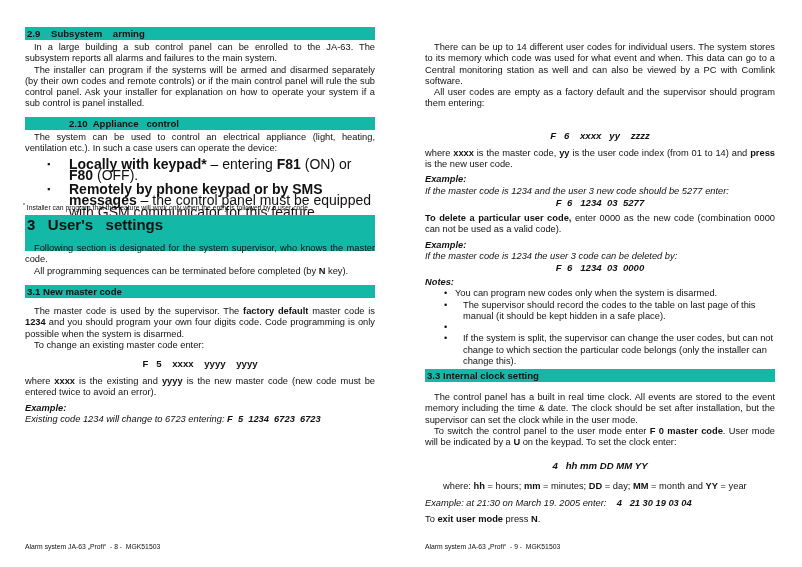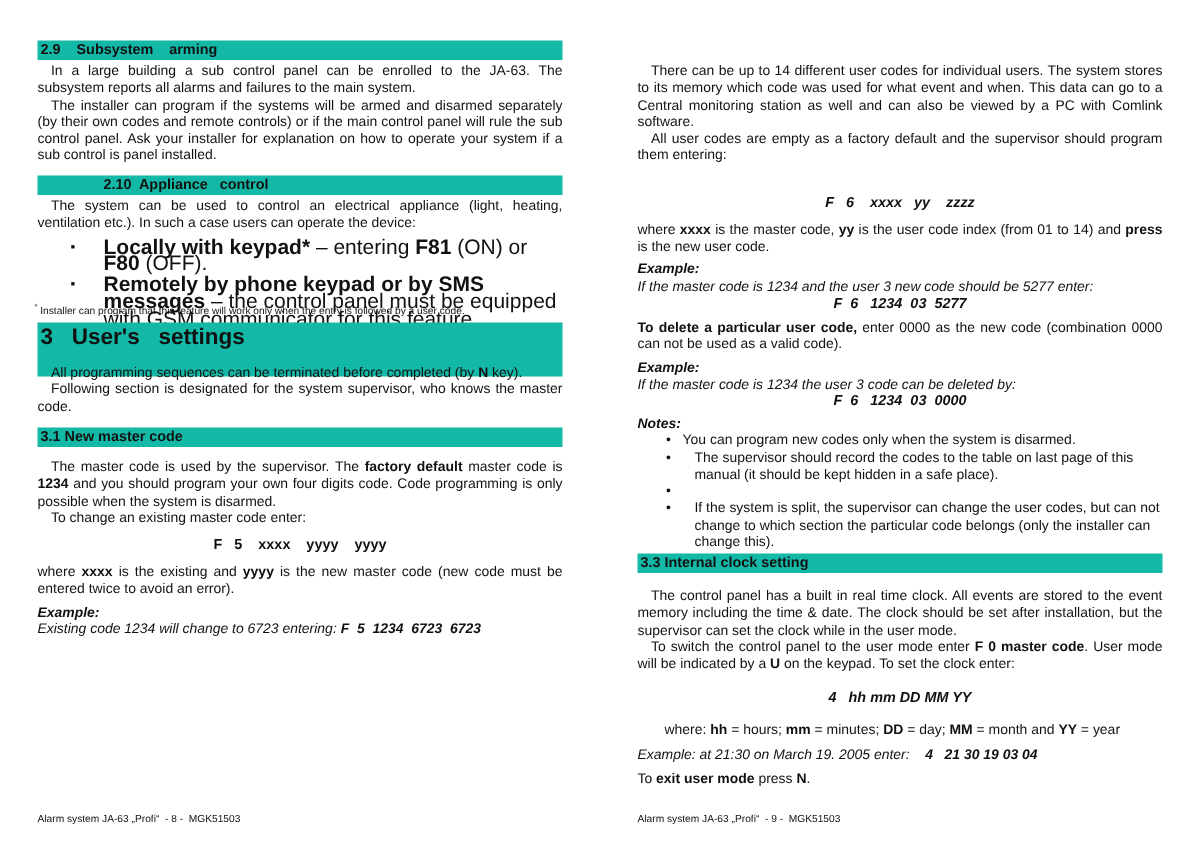--- a/index.html
+++ b/index.html
@@ -44,22 +44,22 @@
     <p class="ind">The system can be used to control an electrical appliance (light, heating, ventilation etc.). In such a case users can operate the device:</p>
     <ul class="sq" style="margin-top:4px;">
       <li><span class="b">Locally with keypad*</span><span> – entering </span><span class="b">F81</span><span> (ON) or </span><span class="b">F80</span><span> (OFF).</span></li>
       <li><span class="b">Remotely by phone keypad or by SMS messages</span><span> – the control panel must be equipped with GSM communicator for this feature</span></li>
     </ul>
   </div>
   <div class="abs footnote" style="top:202px;left:-2px;"><sup>*</sup> <span>Installer can program that this feature will work only when the entry is followed by a user code.</span></div>
 
   <div class="abs hbar big" style="top:215px;">3   User's   settings</div>
   <div class="abs" style="top:243px;">
+    <p class="ind">Following section is designated for the system supervisor, who knows the master code.</p>
     <p class="ind"><span>All programming sequences can be terminated before completed (by </span><span class="b">N</span><span> key).</span></p>
-    <p class="ind">Following section is designated for the system supervisor, who knows the master code.</p>
   </div>
 
   <div class="abs hbar" style="top:285px;">3.1 New master code</div>
   <div class="abs" style="top:306px;">
     <p class="ind"><span>The master code is used by the supervisor. The </span><span class="b">factory default</span><span> master code is </span><span class="b">1234</span><span> and you should program your own four digits code. Code programming is only possible when the system is disarmed.</span></p>
     <p class="ind">To change an existing master code enter:</p>
     <div class="center" style="margin-top:7px;margin-bottom:7px;">F   5    xxxx    yyyy    yyyy</div>
     <p><span>where </span><span class="b">xxxx</span><span> is the existing and </span><span class="b">yyyy</span><span> is the new master code (new code must be entered twice to avoid an error).</span></p>
     <p class="b it" style="margin-top:4px;">Example:</p>
     <p class="it" style="white-space:pre;"><span>Existing code 1234 will change to 6723 entering: </span><span class="b">F  5  1234  6723  6723</span></p>

